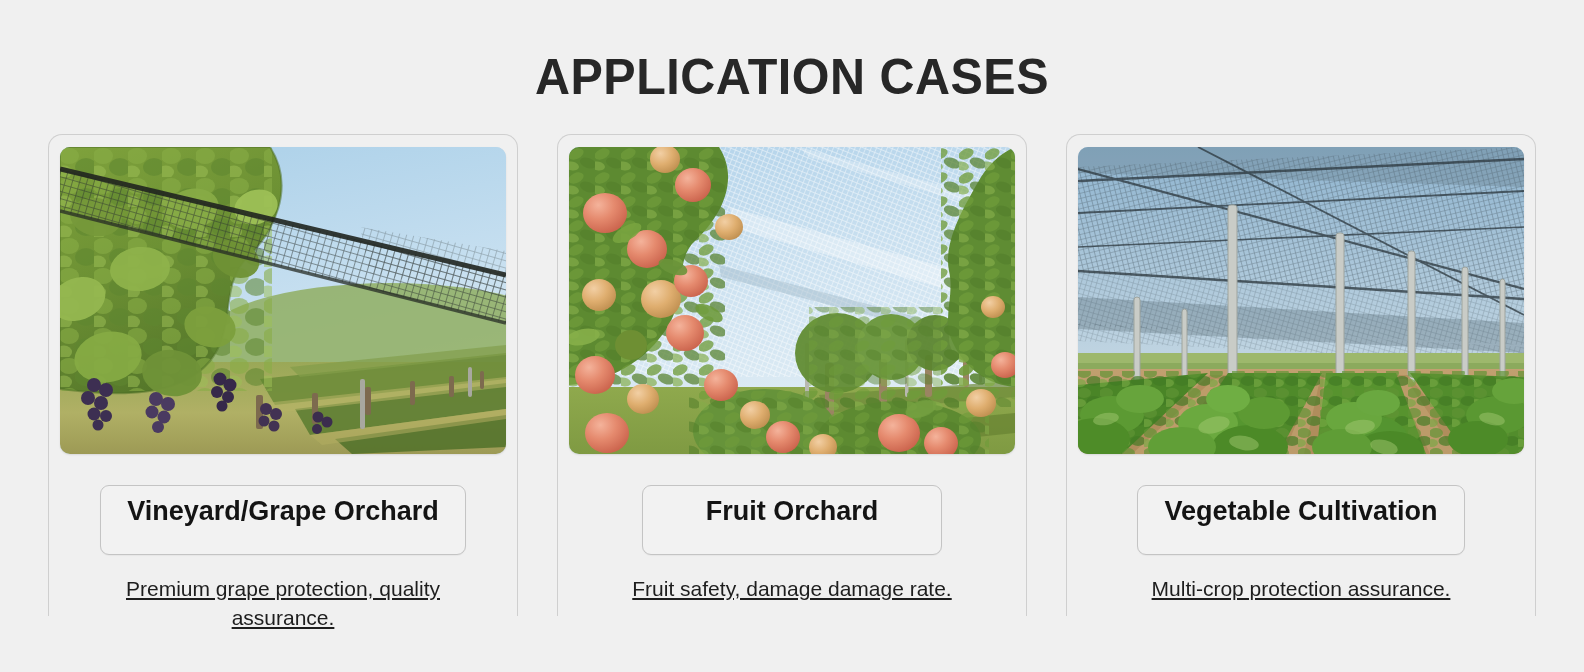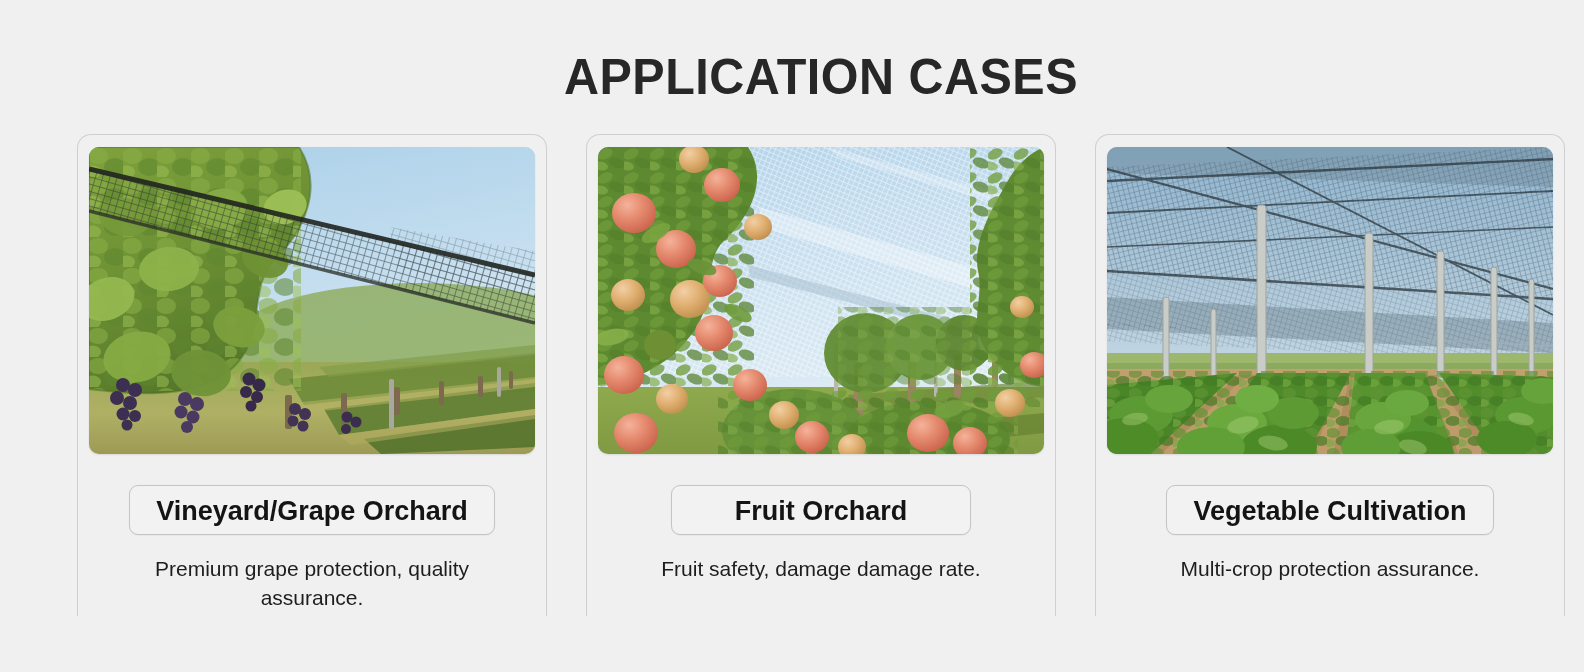--- a/index.html
+++ b/index.html
@@ -12,21 +12,20 @@
     background: #f0f0f0;
     font-family: "Liberation Sans", sans-serif;
     overflow: hidden;
   }
 
   .page {
     position: relative;
     width: 1295px;
     height: 672px;
     background: #f0f0f0;
-    margin-left: 29px;
   }
 
   
   .section-title {
     position: absolute;
     top: 46px;
     left: 0;
     width: 1584px;
     text-align: center;
     font-size: 50px;
@@ -76,21 +75,21 @@
     background: #bcd7ea;
     box-shadow: 0 1px 2px rgba(0,0,0,0.10);
   }
   .photo svg { display: block; width: 100%; height: 100%; }
 
   
   .chip {
     margin-top: 31px;
     min-width: 300px;
     box-sizing: border-box;
-    padding: 9px 26px 6px 26px;
+    padding: 9px 26px 26px 26px;
     border: 1px solid #c4c4c4;
     border-radius: 9px;
     background: #f2f2f2;
     font-size: 27px;
     line-height: 33px;
     font-weight: bold;
     color: #141414;
     text-align: center;
     white-space: nowrap;
     box-shadow: 0 1px 1px rgba(0,0,0,0.04);
@@ -98,20 +97,21 @@
 
   
   .desc {
     margin-top: 19px;
     width: 392px;
     text-align: center;
     font-size: 21px;
     line-height: 29px;
     color: #1e1e1e;
     font-weight: normal;
+    text-decoration: underline;
   }
 </style>
 </head>
 <body>
 
 <div class="page">
 
   <div class="section-title">APPLICATION CASES</div>
 
   <div class="cards">

